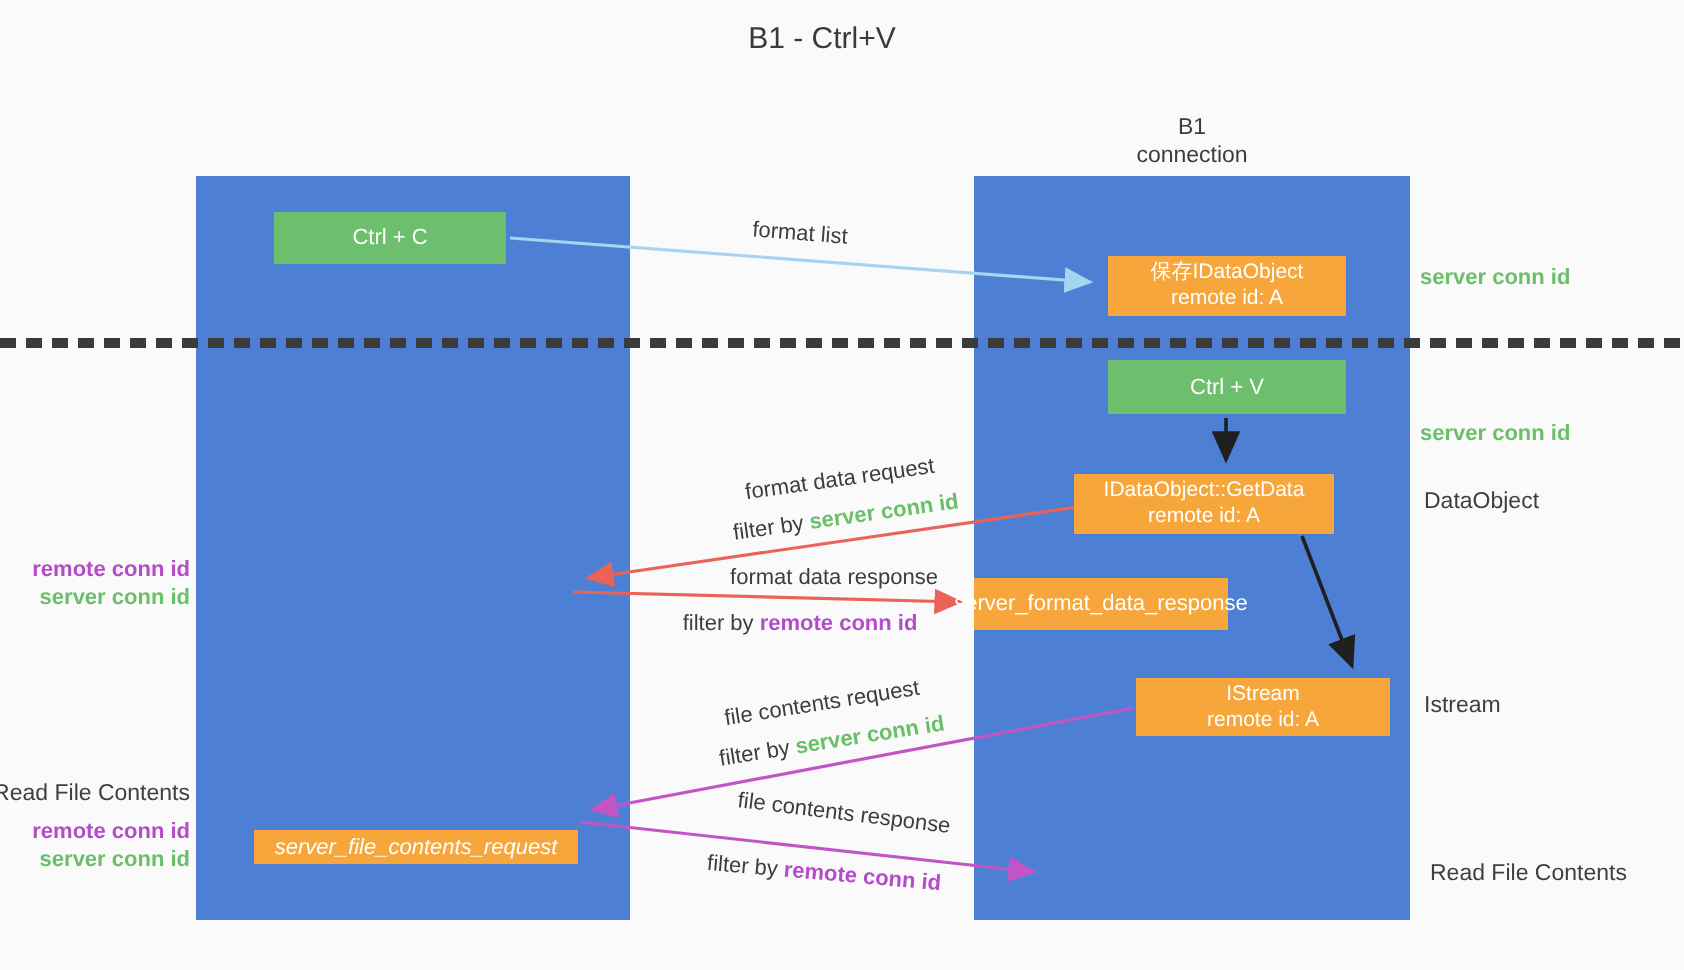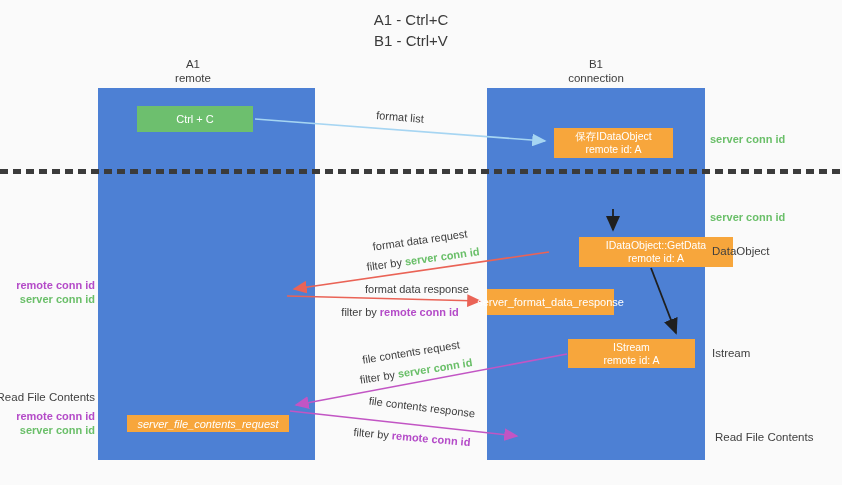--- a/index.html
+++ b/index.html
@@ -33,28 +33,23 @@
   .p{color:#b44bc8;font-weight:bold;}
   .right-align{text-align:right;}
   .plain{font-size:11.5px;color:#3f3f3f;}
 </style>
 </head>
 <body>
 
 <div class="canvas">
 
   <div class="title">
-    <div>A1 - Ctrl+C</div>
     <div>B1 - Ctrl+V</div>
   </div>
 
-  <div class="lane-header" style="left:118px;top:57px;width:150px;">
-    <div>A1</div>
-    <div>remote</div>
-  </div>
   <div class="lane-header" style="left:521px;top:57px;width:150px;">
     <div>B1</div>
     <div>connection</div>
   </div>
 
   <div class="lane lane-a"></div>
   <div class="lane lane-b"></div>
 
   <svg class="arrows" width="842" height="485" viewBox="0 0 842 485">
     <defs>
@@ -84,22 +79,25 @@
 
   <div class="node green one-line" style="left:137px;top:106px;width:116px;height:26px;">
     <span>Ctrl + C</span>
   </div>
 
   <div class="node orange two-line" style="left:554px;top:128px;width:119px;height:30px;">
     <span>保存IDataObject</span>
     <span>remote id: A</span>
   </div>
 
+  <div class="node green one-line" style="left:554px;top:180px;width:119px;height:27px;">
+    <span>Ctrl + V</span>
+  </div>
 
-  <div class="node orange two-line" style="left:579px;top:237px;width:154px;height:30px;">
+  <div class="node orange two-line" style="left:537px;top:237px;width:130px;height:30px;">
     <span>IDataObject::GetData</span>
     <span>remote id: A</span>
   </div>
 
 
   <div class="node orange one-line" style="left:487px;top:289px;width:127px;height:26px;">
     <span>server_format_data_response</span>
   </div>
 
   <div class="node orange two-line" style="left:568px;top:339px;width:127px;height:29px;">

